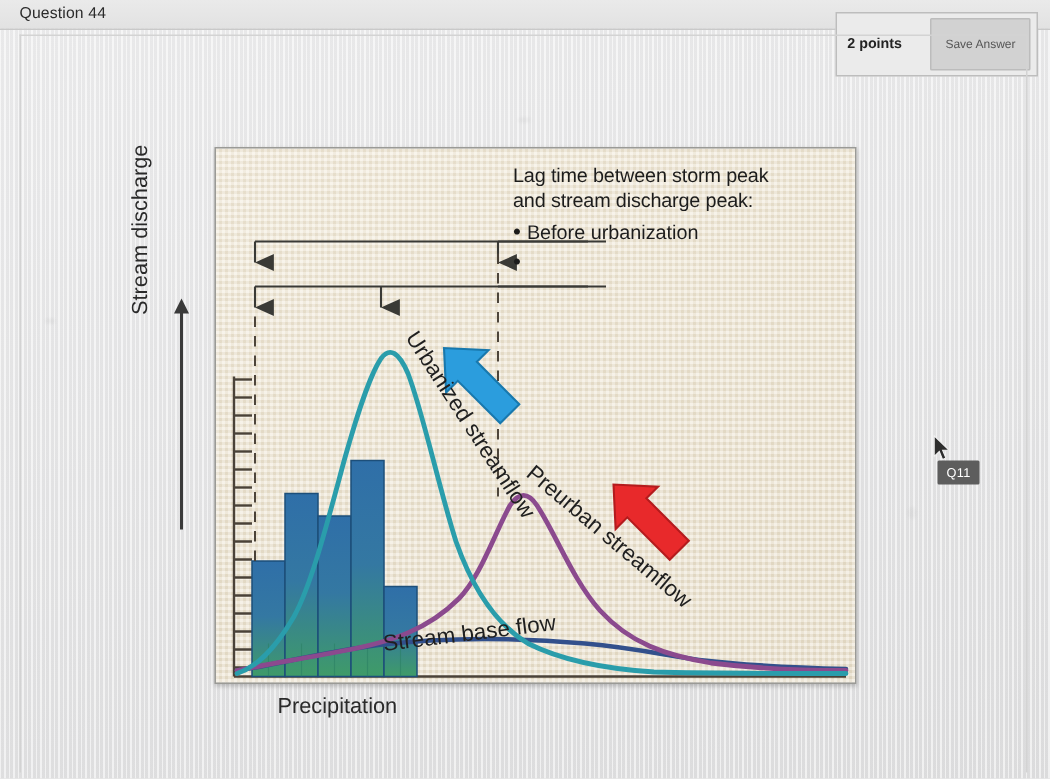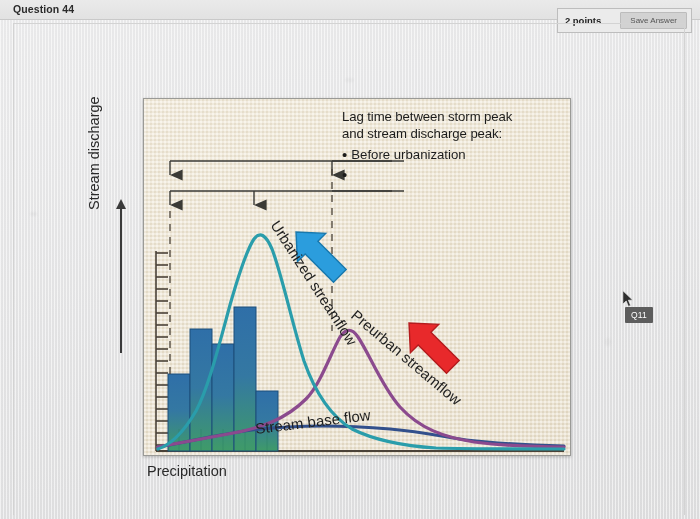--- a/index.html
+++ b/index.html
@@ -34,31 +34,31 @@
     left: 0; top: 0;
     width: 700px;
     height: 19px;
     background: linear-gradient(180deg,#eaeaea 0%, #e2e2e2 100%);
     border-bottom: 1px solid #c9c9c9;
   }
   #question-title {
     position: absolute;
     left: 13px; top: 3px;
     font-size: 10.5px;
-    font-weight: bold;
+    font-weight: normal;
     color: #2b2b2b;
     letter-spacing: 0.1px;
     text-align: right;
   }
 
   
   #points-box {
     position: absolute;
     right: 8px; top: 8px;
-    height: 25px;
+    height: 43px;
     display: flex;
     align-items: stretch;
     border: 1px solid #bdbdbd;
     background: #ebebeb;
     box-sizing: border-box;
   }
   #points-label {
     display: flex;
     align-items: center;
     padding: 0 7px;
@@ -171,20 +171,21 @@
     border-left: 5px solid transparent;
     border-right: 5px solid transparent;
     border-bottom: 10px solid #3a3a3a;
   }
   #x-axis-label {
     position: absolute;
     left: 147px; top: 463px;
     font-size: 14.5px;
     color: #2a2a2a;
     white-space: nowrap;
+    padding-left: 38px;
   }
 
   
   #mouse-cursor {
     position: absolute;
     left: 622px; top: 290px;
     width: 12px; height: 18px;
   }
   #q-badge {
     position: absolute;

